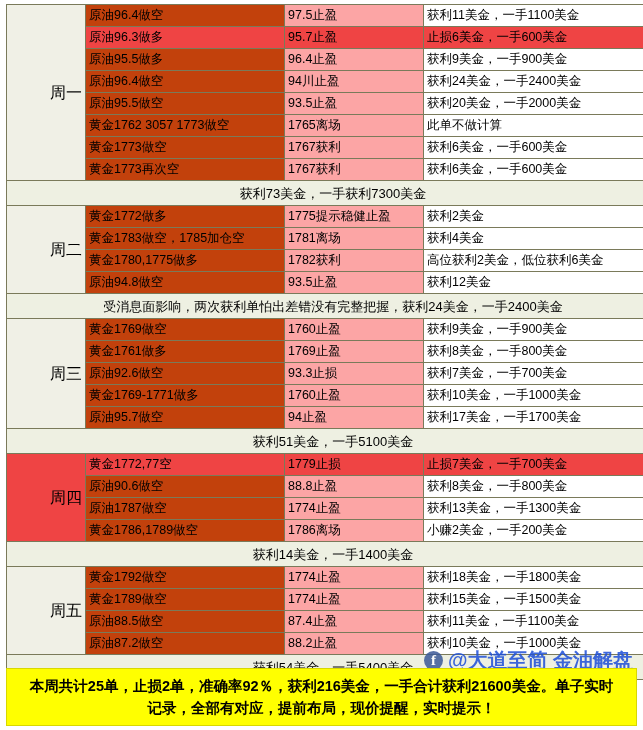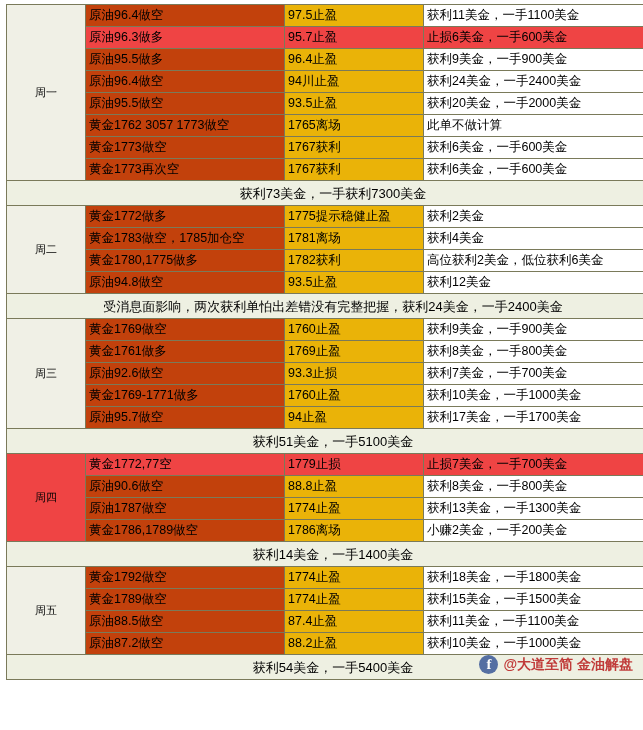--- a/index.html
+++ b/index.html
@@ -47,26 +47,26 @@
   table.sheet td {
     border: 1px solid #7a7a5a;
     padding: 1px 3px;
     vertical-align: middle;
     height: 19px;
     line-height: 17px;
     white-space: nowrap;
     overflow: hidden;
   }
   td.day {
-    text-align: center;
-    font-size: 11px;
+    text-align: right;
+    font-size: 16px;
     background: #f0f0e6;
   }
   td.c1 { width: 192px; background: #c2410c; }
-  td.c2 { width: 132px; background: #eab308; }
+  td.c2 { width: 132px; background: #fca5a5; }
   td.c3 { width: 229px; background: #ffffff; }
   td.daycol { width: 72px; }
   tr.hl td { background: #ef4444; color: #000; }
   tr.summary td {
     background: #eef0e2;
     text-align: center;
     font-size: 13px;
     height: 22px;
   }
   
@@ -100,22 +100,22 @@
     border-radius: 50%;
     background: #3b5998;
     color: #fff;
     font-size: 15px;
     font-weight: bold;
     line-height: 19px;
     text-align: center;
     font-family: "Liberation Serif", serif;
   }
   .wm-text {
-    font-size: 14px;
-    color: #b91c1c;
+    font-size: 20px;
+    color: #1d4ed8;
     font-weight: bold;
   }
 </style>
 </head>
 <body>
 
 <div class="page">
 
 
   <table class="sheet">
@@ -266,14 +266,18 @@
           <td colspan="4">获利54美金，一手5400美金</td>
         </tr>
       </tbody>
   </table>
 
   <div class="watermark">
     <div class="wm-logo">f</div>
     <div class="wm-text">@大道至简 金油解盘</div>
   </div>
 
+  <div class="footer">
+    <div>本周共计25单，止损2单，准确率92％，获利216美金，一手合计获利21600美金。单子实时</div>
+    <div>记录，全部有对应，提前布局，现价提醒，实时提示！</div>
+  </div>
 
 </div>
 
 </body></html>

